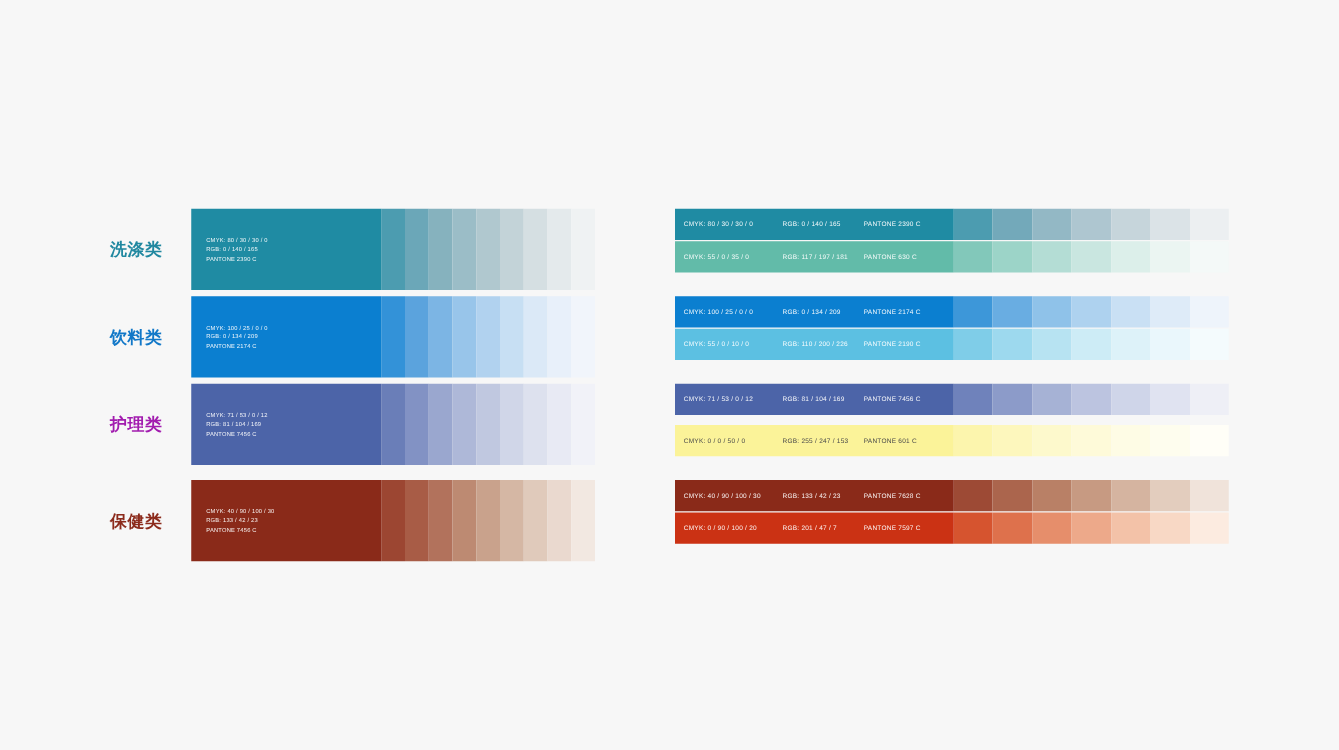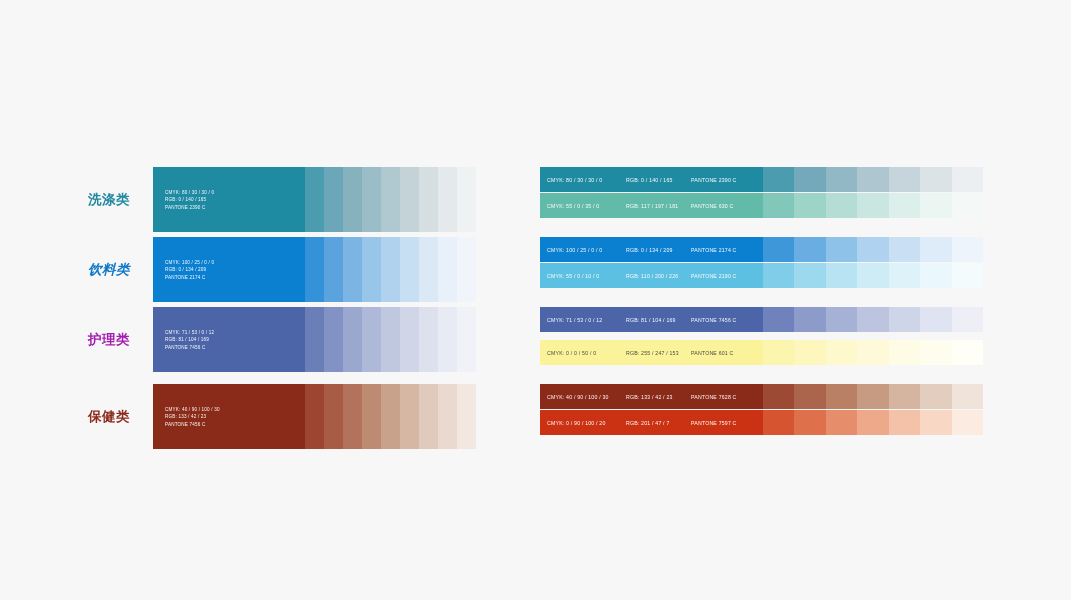--- a/index.html
+++ b/index.html
@@ -142,21 +142,21 @@
         <div class="cat-step" style="background: rgb(134, 178, 190);"></div>
         <div class="cat-step" style="background: rgb(155, 189, 199);"></div>
         <div class="cat-step" style="background: rgb(176, 200, 207);"></div>
         <div class="cat-step" style="background: rgb(195, 211, 216);"></div>
         <div class="cat-step" style="background: rgb(213, 223, 226);"></div>
         <div class="cat-step" style="background: rgb(228, 234, 236);"></div>
         <div class="cat-step" style="background: rgb(239, 242, 243);"></div>
       </div>
     </div>
     <div class="cat-group" style="top: 237px; width: 510px;">
-      <div class="cat-label" style="color: rgb(18, 120, 200); font-style: italic;">饮料类</div>
+      <div class="cat-label" style="color: rgb(18, 120, 200);">饮料类</div>
       <div class="cat-strip">
         <div class="cat-base" style="background: rgb(11, 127, 208);">
           <div class="cat-info">
             <div class="txt-light">CMYK: 100 / 25 / 0 / 0</div>
             <div class="txt-light">RGB: 0 / 134 / 209</div>
             <div class="txt-light">PANTONE 2174 C</div>
           </div>
         </div>
         <div class="cat-step" style="background: rgb(51, 146, 216);"></div>
         <div class="cat-step" style="background: rgb(91, 163, 221);"></div>

